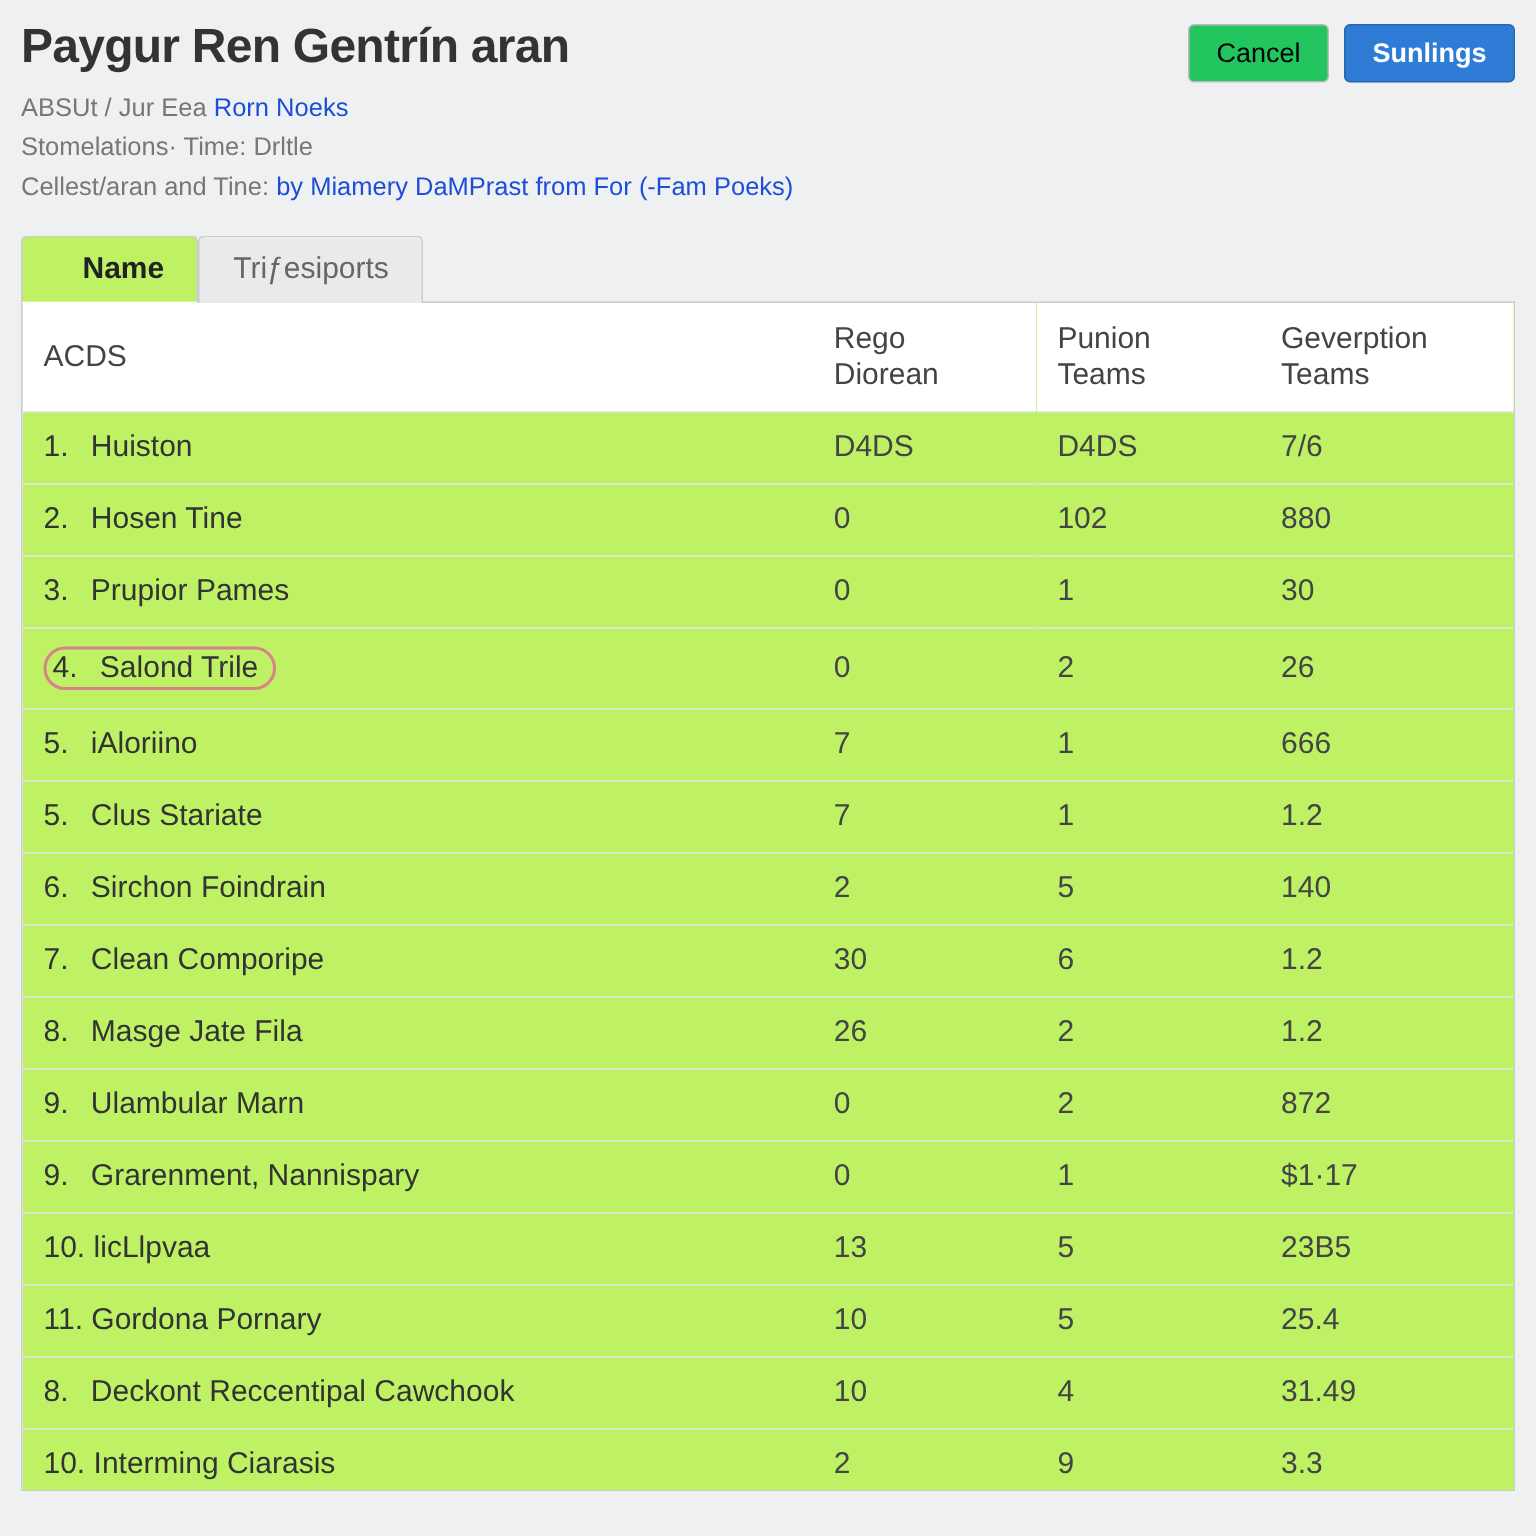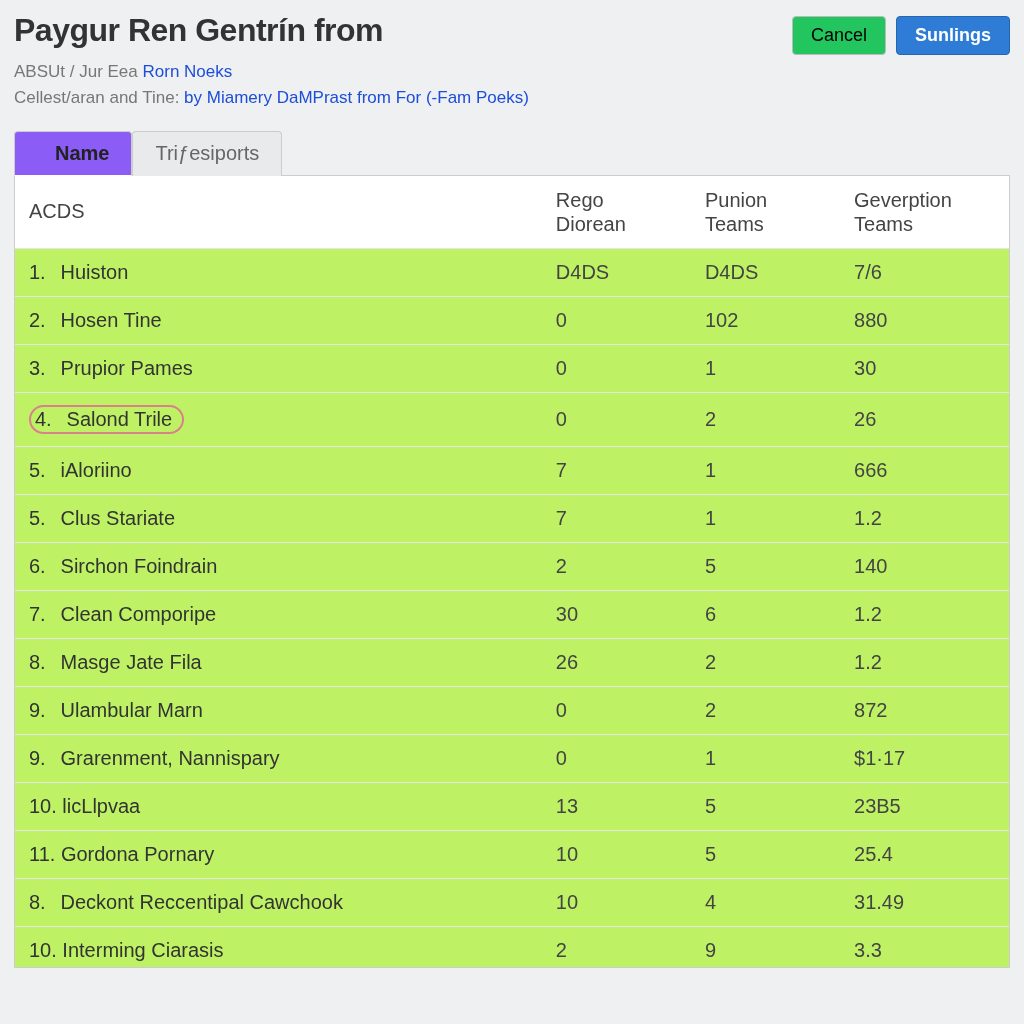--- a/index.html
+++ b/index.html
@@ -65,21 +65,21 @@
     background: #e9eaec;
     border: 1px solid #ccc;
     border-bottom: none;
     border-top-left-radius: 4px;
     border-top-right-radius: 4px;
     position: relative;
     top: 1px;
     cursor: pointer;
   }
   .tab.active {
-    background: #8b5cf6;
+    background: #bef264;
     color: #222;
     font-weight: 600;
     border-bottom: 1px solid #fff;
     padding-left: 40px;
   }
   .table-wrap {
     background: #bef264;
     border: 1px solid #ccc;
     border-top: none;
     height: 792px;
@@ -126,31 +126,32 @@
   col.c-name { width: 53%; }
   col.c-b { width: 15%; }
   col.c-c { width: 15%; }
   col.c-d { width: 17%; }
 </style>
 </head>
 <body>
 
 <div class="page">
   <div class="header-row">
-    <h1 class="title">Paygur Ren Gentrín from</h1>
+    <h1 class="title">Paygur Ren Gentrín aran</h1>
     <div class="buttons">
       <button class="btn">Cancel</button>
       <button class="btn btn-primary">Sunlings</button>
     </div>
   </div>
 
   <div class="meta">
     <div>
       <span>ABSUt / Jur Eea </span><span class="link">Rorn Noeks</span>
     </div>
+    <div>Stomelations· Time: Drltle</div>
     <div>
       <span>Cellest/aran and Tine: </span><span class="link">by Miamery DaMPrast from For (-Fam Poeks)</span>
     </div>
   </div>
 
   <div class="tabs" id="tabs-container">
       <div class="tab active">Name</div>
       <div class="tab">Triƒesiports</div>
     </div>
 

